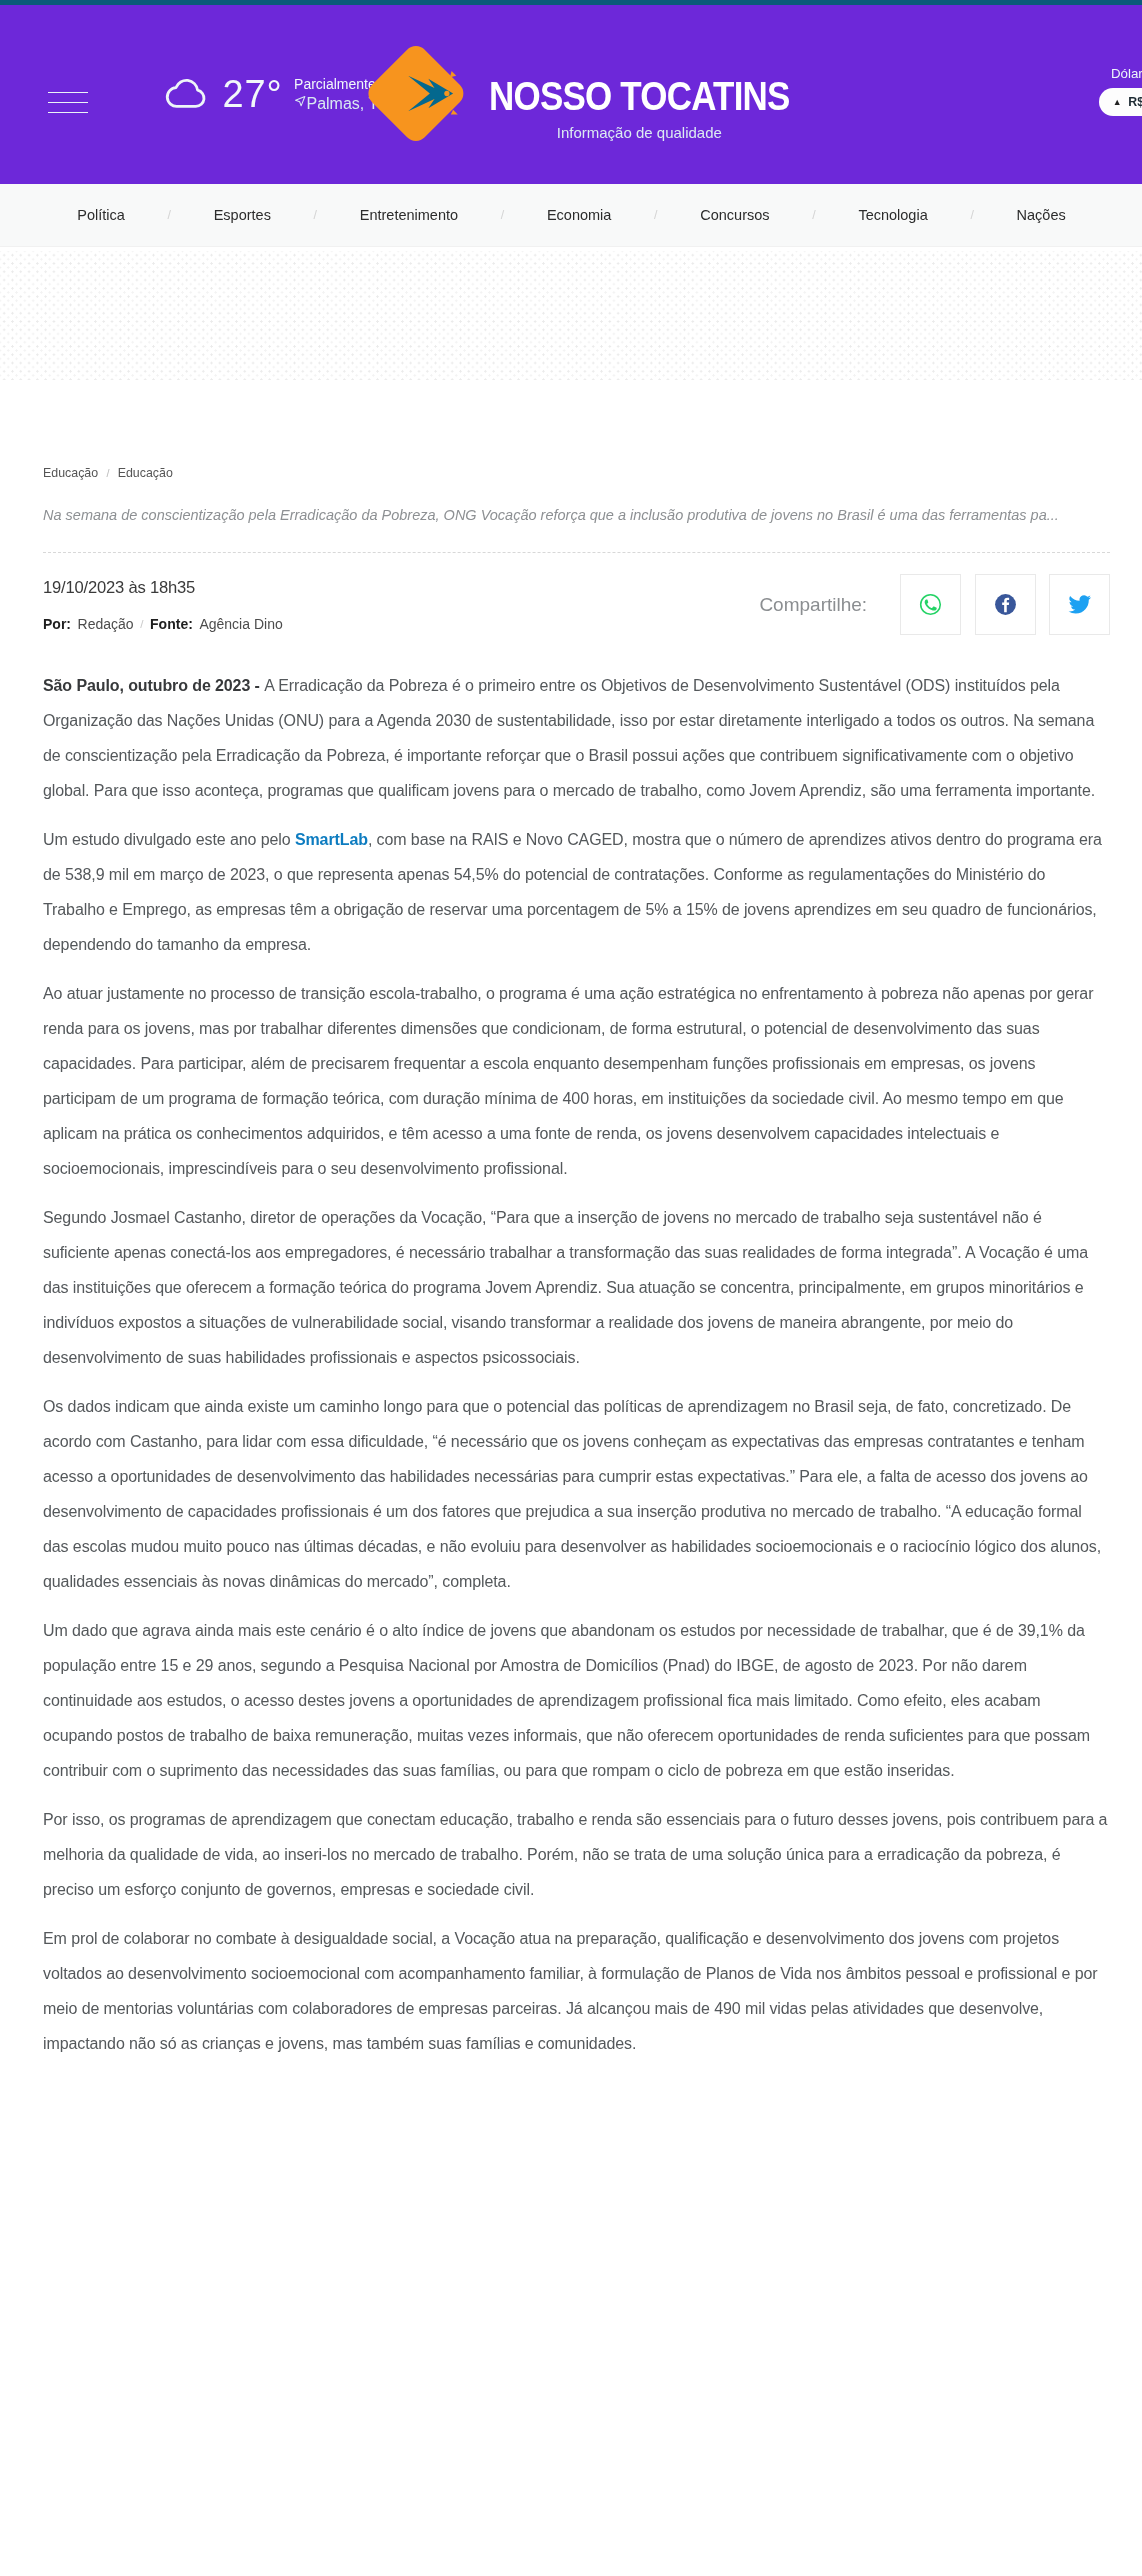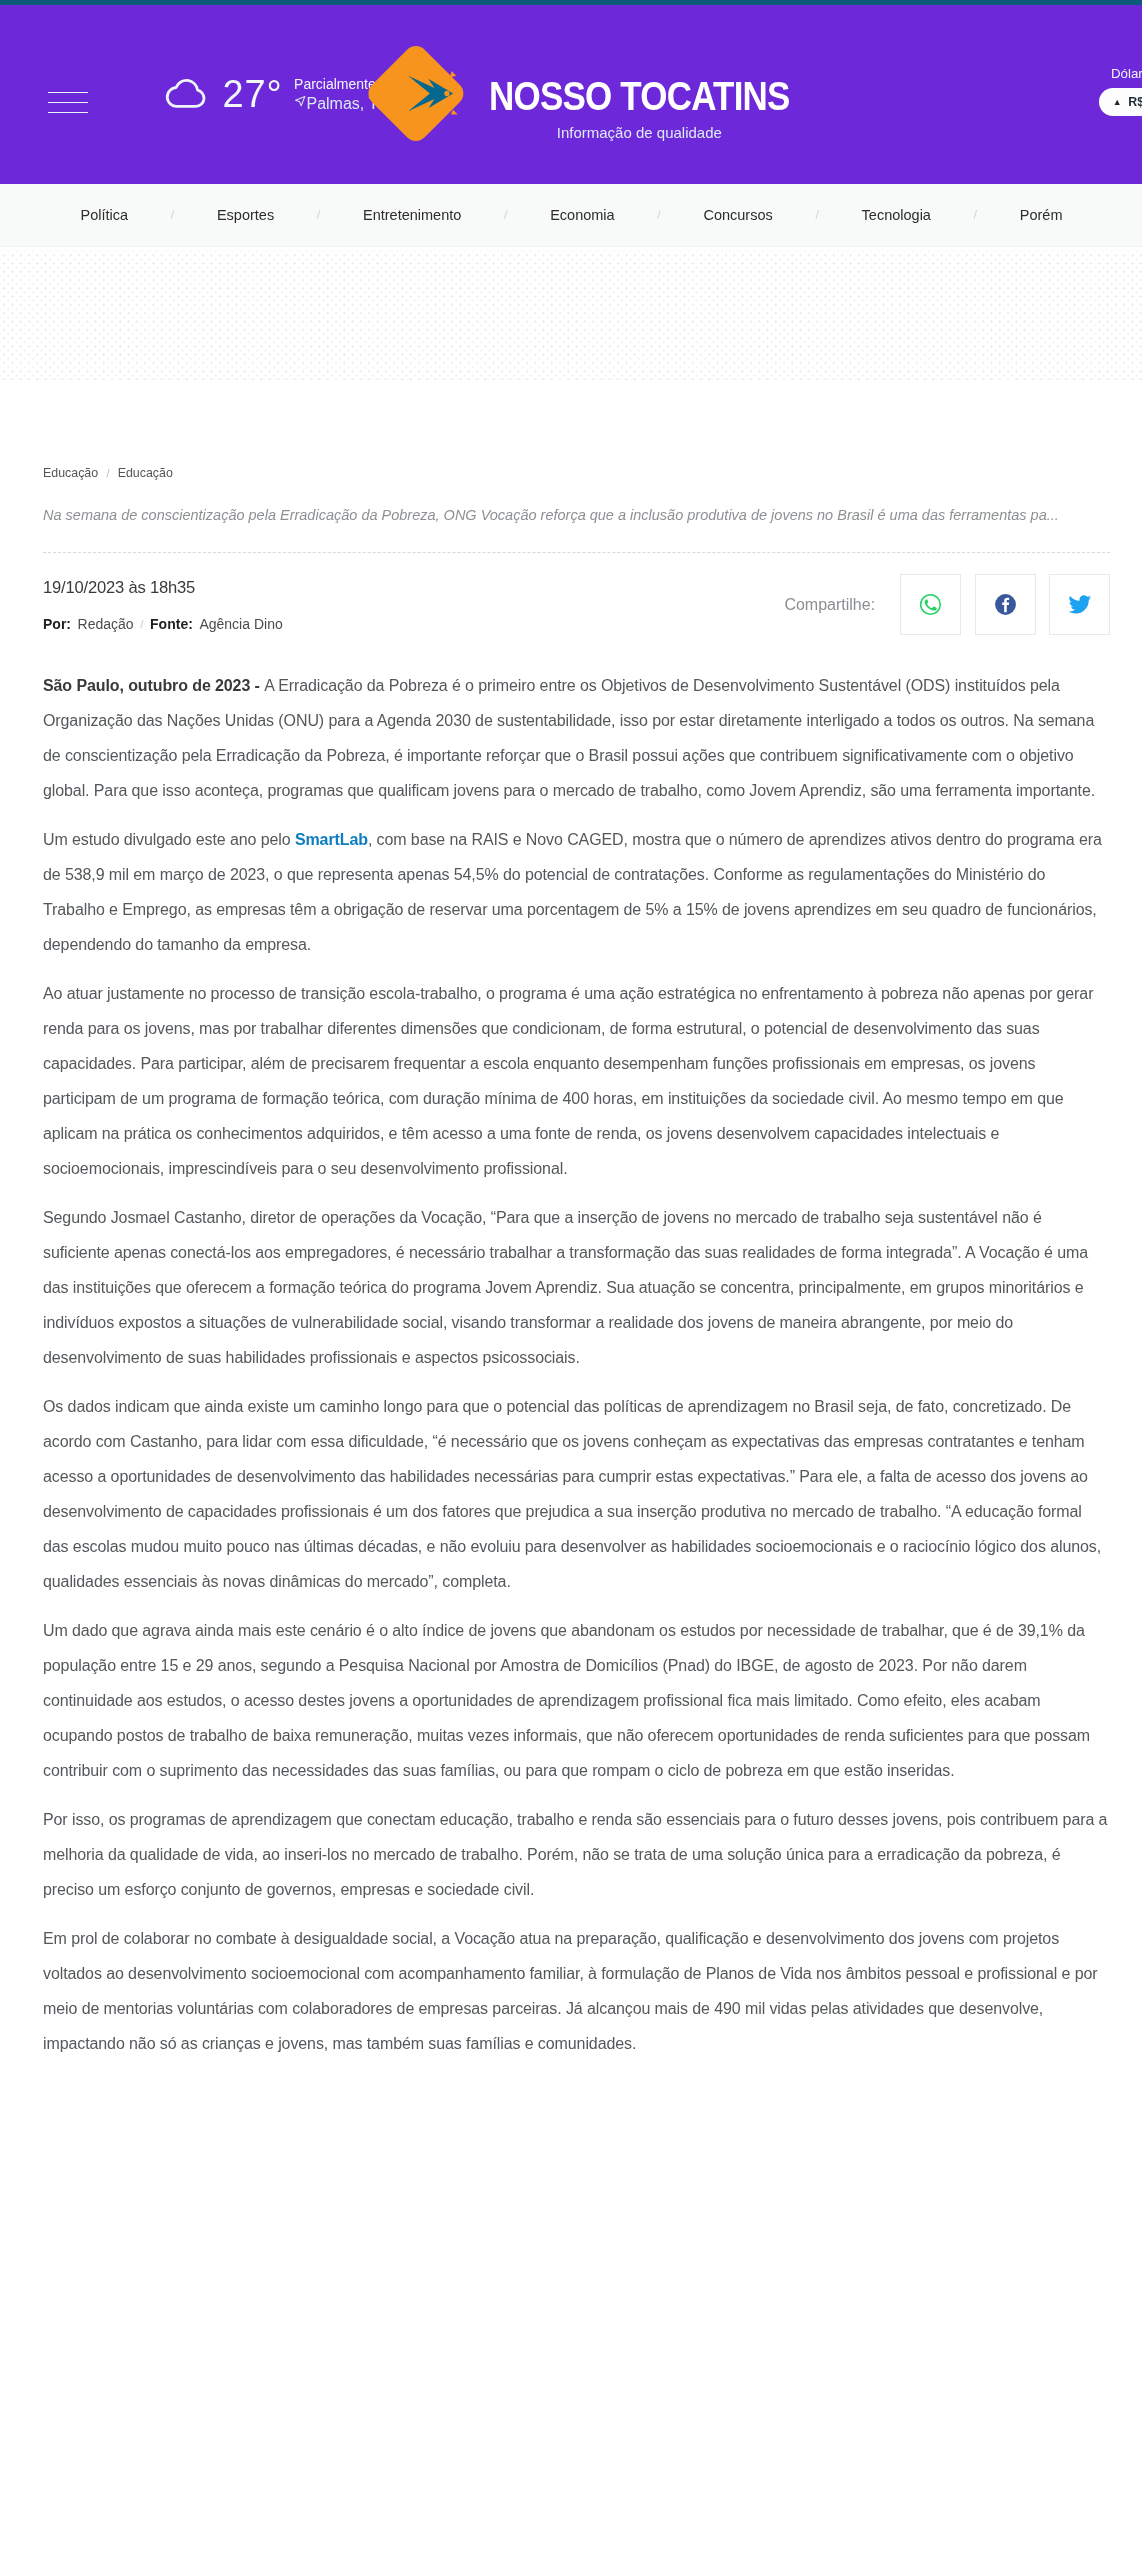--- a/index.html
+++ b/index.html
@@ -99,21 +99,21 @@
   .meta-row {
     margin-top:21.6px; display:flex; justify-content:space-between; align-items:center;
   }
   .meta-left { display:flex; flex-direction:column; gap:18px; }
   .article-date { font-size:16.6px; font-weight:400; color:#3a3a3a; letter-spacing:-0.2px; }
   .byline { font-size:14px; color:#4c4c4c; display:flex; align-items:center; gap:6.6px; }
   .byline b { color:#1f1f1f; }
   .byline .bsep { color:#c9c9c9; font-size:11.6px; }
 
   .share { display:flex; align-items:center; gap:13.3px; }
-  .share-label { font-size:16px; color:#8b8e91; margin-right:12px; }
+  .share-label { font-size:19px; color:#8b8e91; margin-right:20px; }
   .share-btn {
     width:61px; height:61px; background:#fff; border:0.8px solid #e9e9e9;
     display:flex; align-items:center; justify-content:center; cursor:pointer;
   }
   .share-btn svg { width:25px; height:25px; }
 
   
   .article-body { margin-top:33px; max-width:1074px; }
   .article-body p {
     font-size:16px; line-height:35px; color:#54585b; letter-spacing:-0.1px;
@@ -181,21 +181,21 @@
   <a href="#">Esportes</a>
   <span class="sep">/</span>
   <a href="#">Entretenimento</a>
   <span class="sep">/</span>
   <a href="#">Economia</a>
   <span class="sep">/</span>
   <a href="#">Concursos</a>
   <span class="sep">/</span>
   <a href="#">Tecnologia</a>
   <span class="sep">/</span>
-  <a href="#">Porém</a>
+  <a href="#">Nações</a>
 </nav>
 
 <div class="ad-pattern"></div>
 
 <main class="content">
 
   <div class="breadcrumb">
     <a href="#">Educação</a>
     <span class="bsep">/</span>
     <a href="#">Educação</a>

